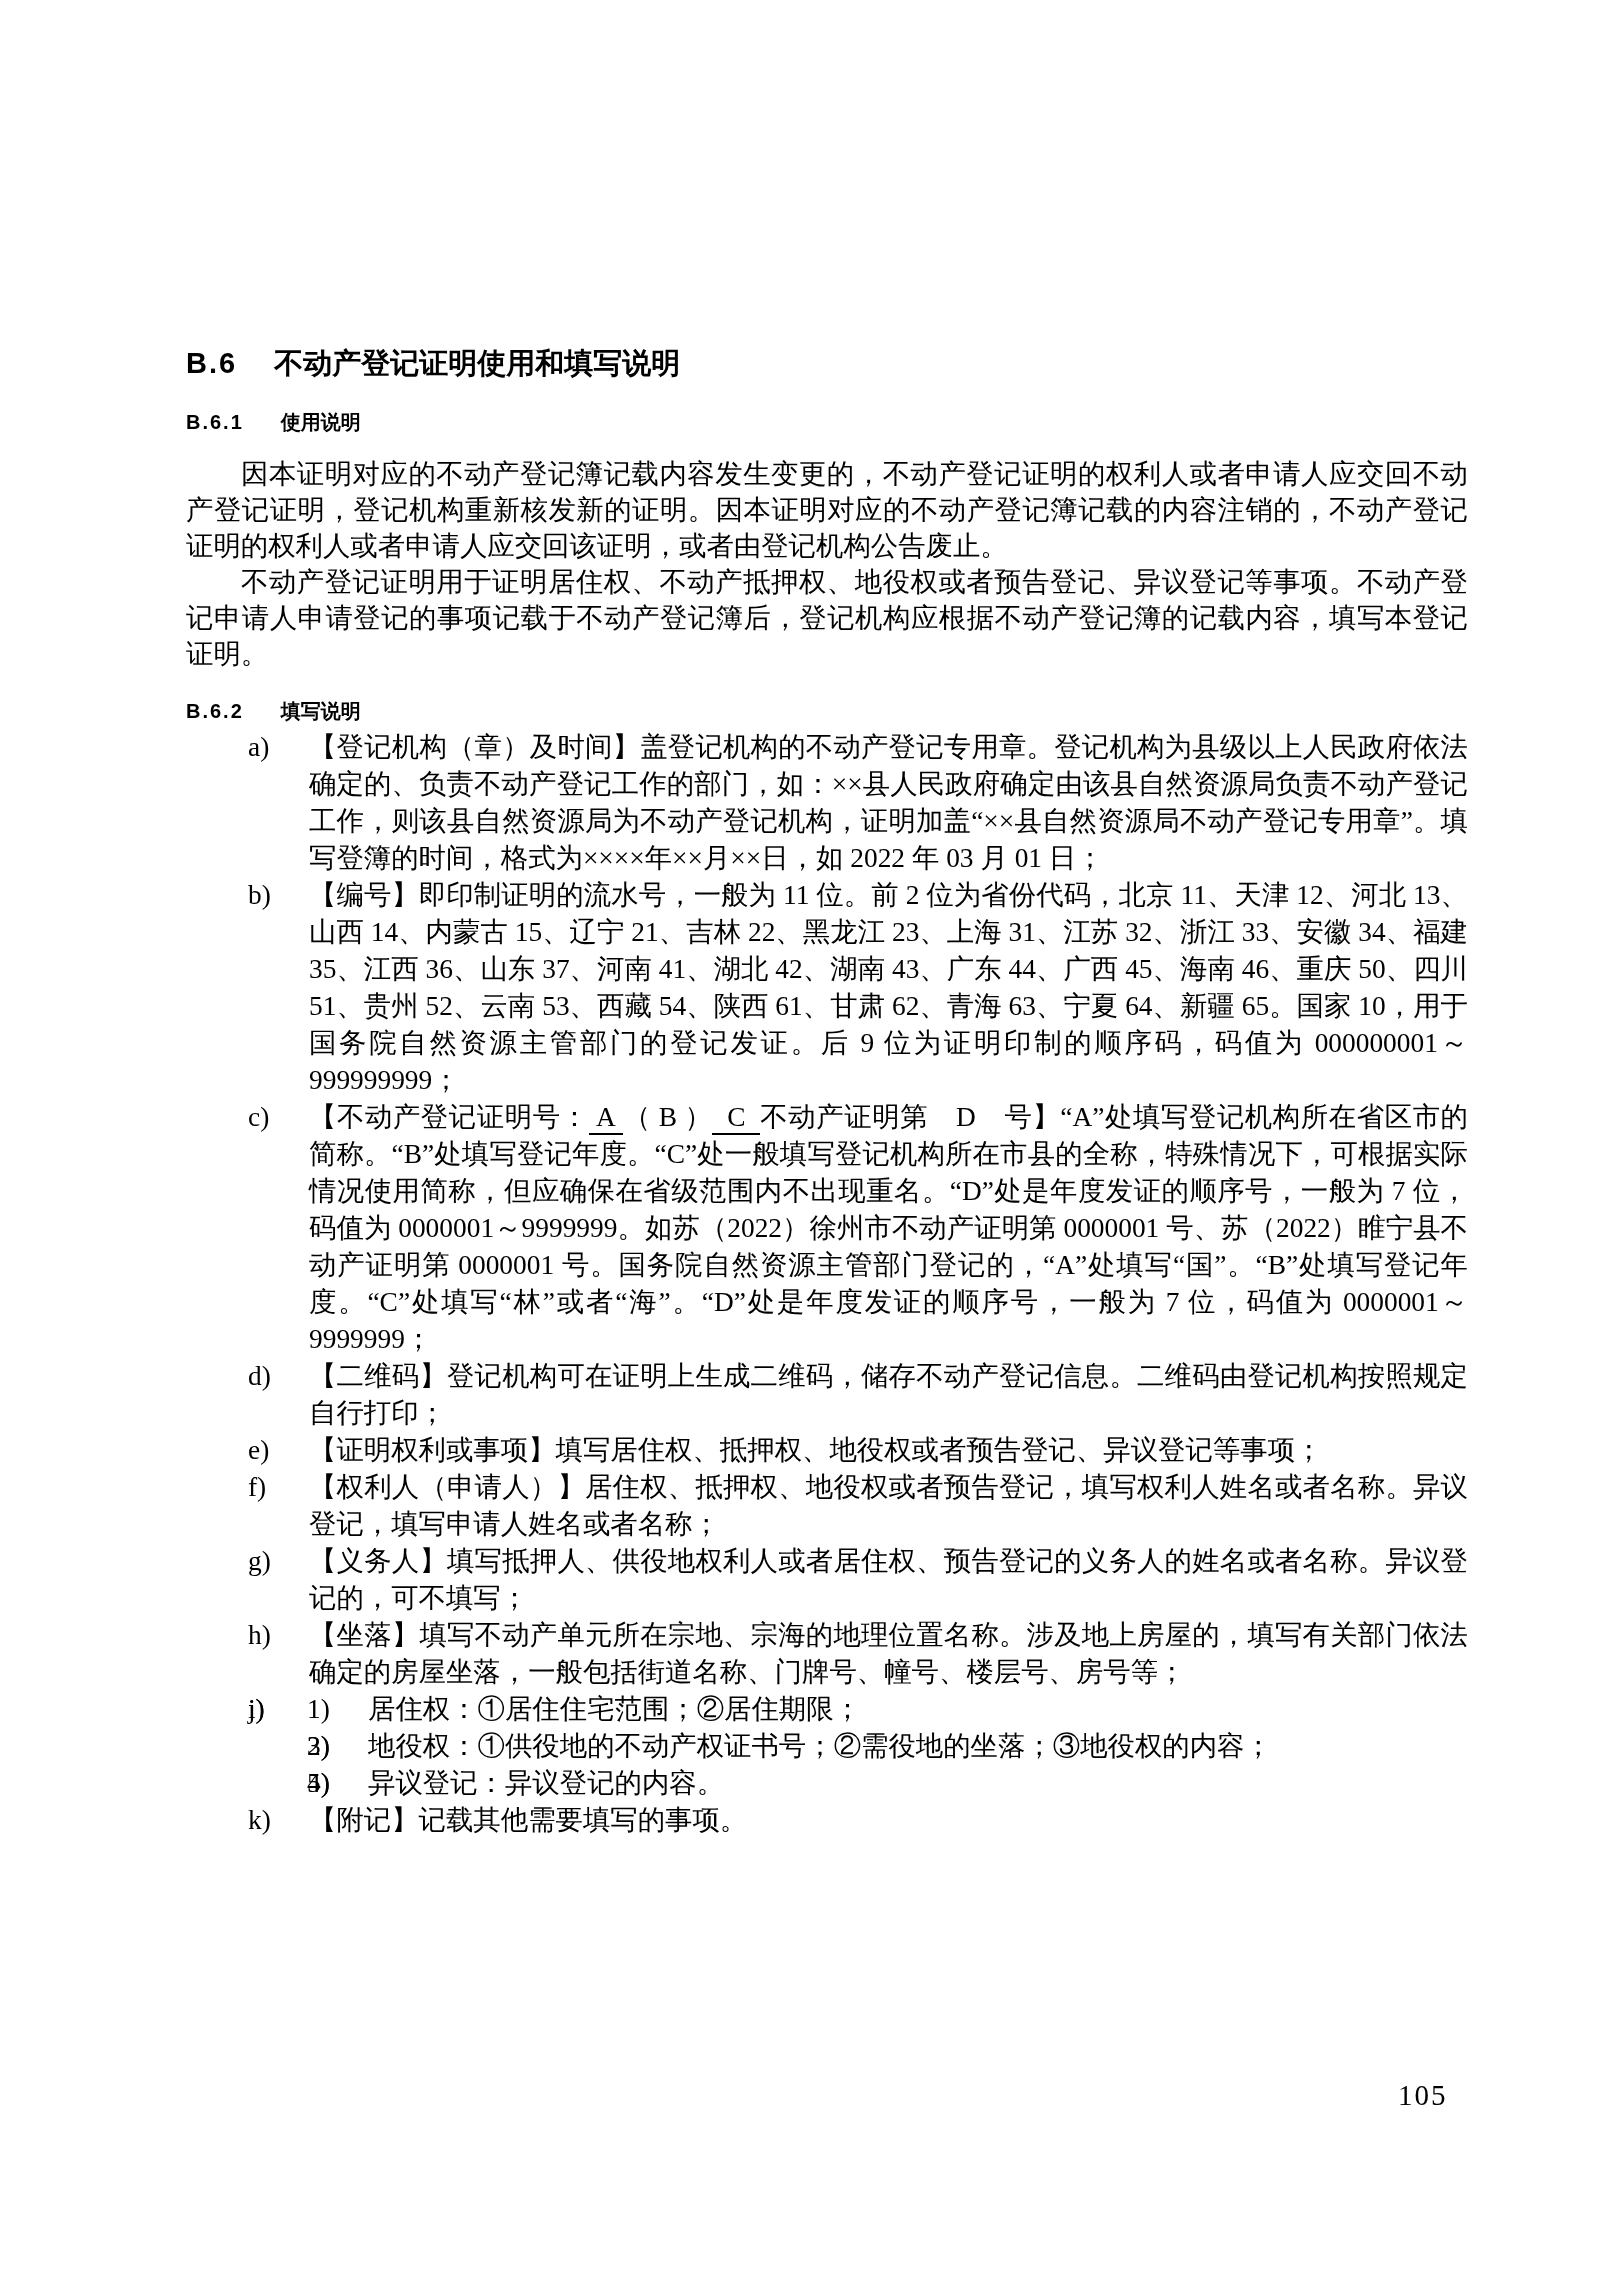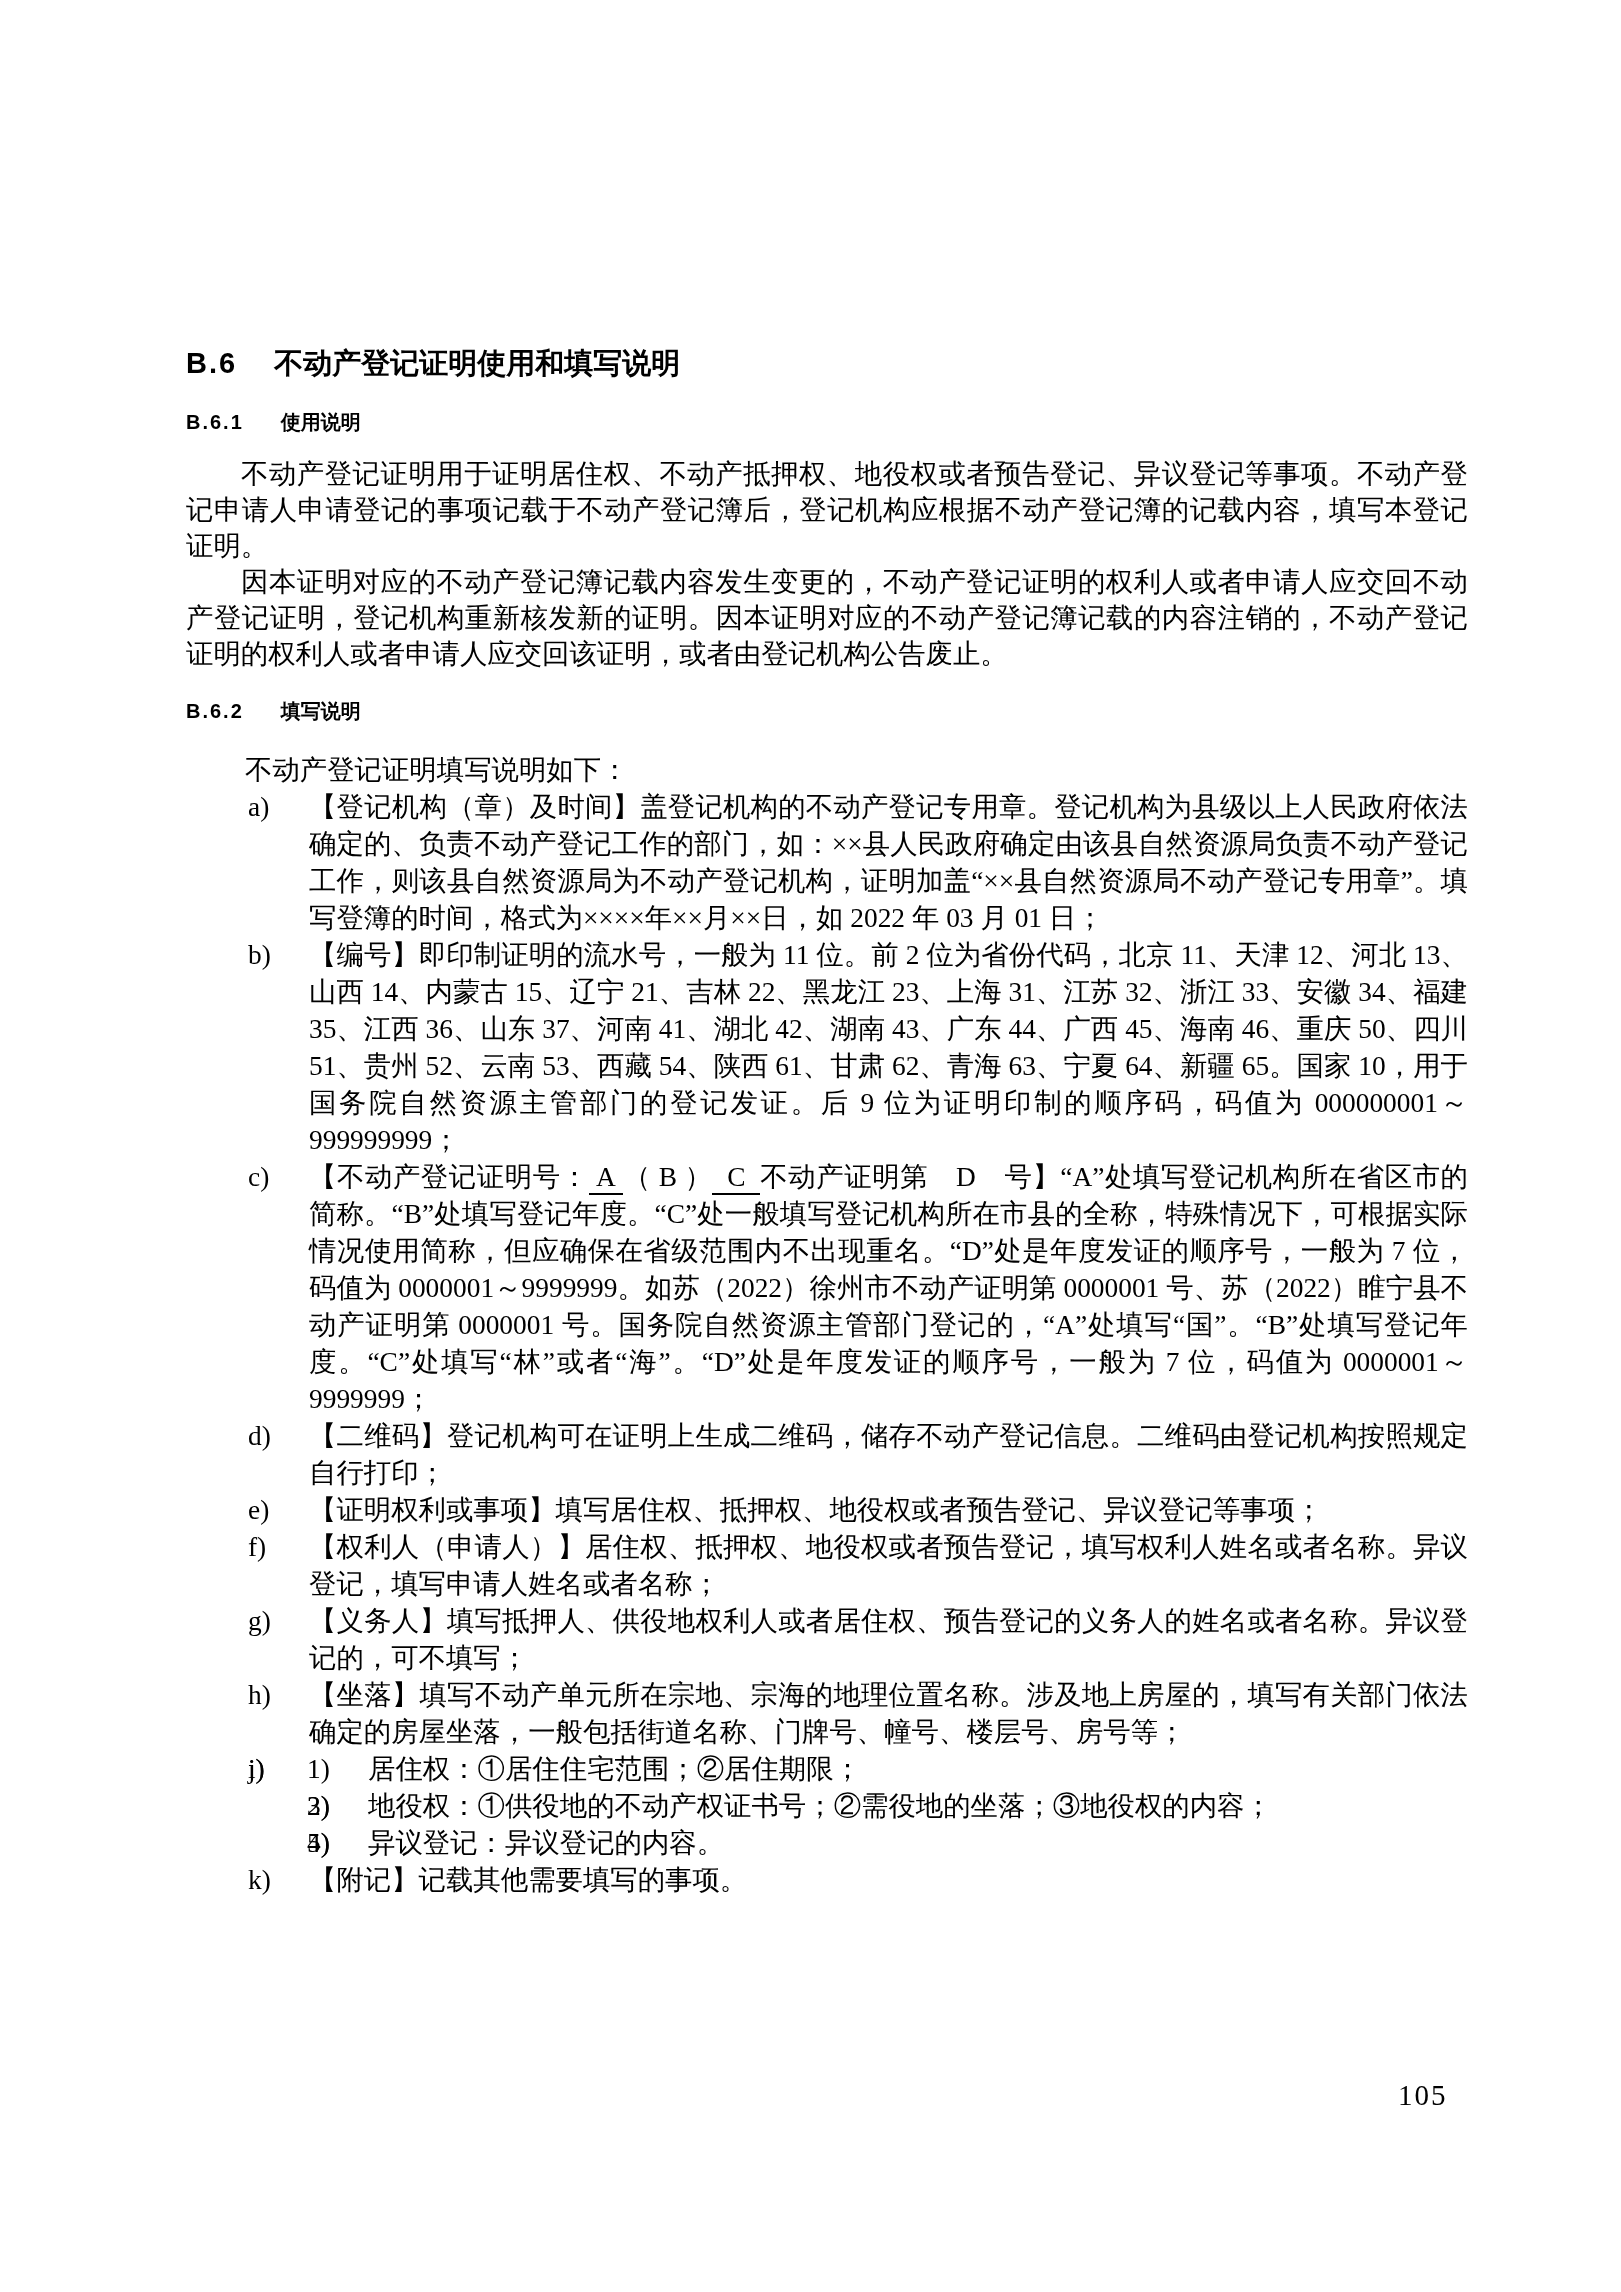--- a/index.html
+++ b/index.html
@@ -98,29 +98,28 @@
 
     <div class="h-main">
       <span class="hnum">B.6</span><span>不动产登记证明使用和填写说明</span>
     </div>
 
     <div class="h-sub h-sub1">
       <span class="hnum">B.6.1</span><span>使用说明</span>
     </div>
 
     <div class="body-block">
+      <p>因本证明对应的不动产登记簿记载内容发生变更的，不动产登记证明的权利人或者申请人应交回不动产登记证明，登记机构重新核发新的证明。因本证明对应的不动产登记簿记载的内容注销的，不动产登记证明的权利人或者申请人应交回该证明，或者由登记机构公告废止。</p>
       <p>不动产登记证明用于证明居住权、不动产抵押权、地役权或者预告登记、异议登记等事项。不动产登记申请人申请登记的事项记载于不动产登记簿后，登记机构应根据不动产登记簿的记载内容，填写本登记证明。</p>
-      <p>因本证明对应的不动产登记簿记载内容发生变更的，不动产登记证明的权利人或者申请人应交回不动产登记证明，登记机构重新核发新的证明。因本证明对应的不动产登记簿记载的内容注销的，不动产登记证明的权利人或者申请人应交回该证明，或者由登记机构公告废止。</p>
     </div>
 
     <div class="h-sub h-sub2">
       <span class="hnum">B.6.2</span><span>填写说明</span>
     </div>
 
-    <p class="intro">不动产登记证明填写说明如下：</p>
 
     <ol class="alist">
       <li>
         <span class="lbl">a)</span><span>【登记机构（章）及时间】盖登记机构的不动产登记专用章。登记机构为县级以上人民政府依法确定的、负责不动产登记工作的部门，如：××县人民政府确定由该县自然资源局负责不动产登记工作，则该县自然资源局为不动产登记机构，证明加盖“××县自然资源局不动产登记专用章”。填写登簿的时间，格式为××××年××月××日，如 2022 年 03 月 01 日；</span>
       </li>
       <li>
         <span class="lbl">b)</span><span>【编号】即印制证明的流水号，一般为 11 位。前 2 位为省份代码，北京 11、天津 12、河北 13、山西 14、内蒙古 15、辽宁 21、吉林 22、黑龙江 23、上海 31、江苏 32、浙江 33、安徽 34、福建 35、江西 36、山东 37、河南 41、湖北 42、湖南 43、广东 44、广西 45、海南 46、重庆 50、四川 51、贵州 52、云南 53、西藏 54、陕西 61、甘肃 62、青海 63、宁夏 64、新疆 65。国家 10，用于国务院自然资源主管部门的登记发证。后 9 位为证明印制的顺序码，码值为 000000001～999999999；</span>
       </li>
       <li>
         <span class="lbl">c)</span><span><span>【不动产登记证明号：</span><span class="u">&nbsp;A&nbsp;</span><span>（ B ）</span><span class="u">&nbsp;&nbsp;C&nbsp;&nbsp;</span><span>不动产证明第　D　号】“A”处填写登记机构所在省区市的简称。“B”处填写登记年度。“C”处一般填写登记机构所在市县的全称，特殊情况下，可根据实际情况使用简称，但应确保在省级范围内不出现重名。“D”处是年度发证的顺序号，一般为 7 位，码值为 0000001～9999999。如苏（2022）徐州市不动产证明第 0000001 号、苏（2022）睢宁县不动产证明第 0000001 号。国务院自然资源主管部门登记的，“A”处填写“国”。“B”处填写登记年度。“C”处填写“林”或者“海”。“D”处是年度发证的顺序号，一般为 7 位，码值为 0000001～9999999；</span></span>

